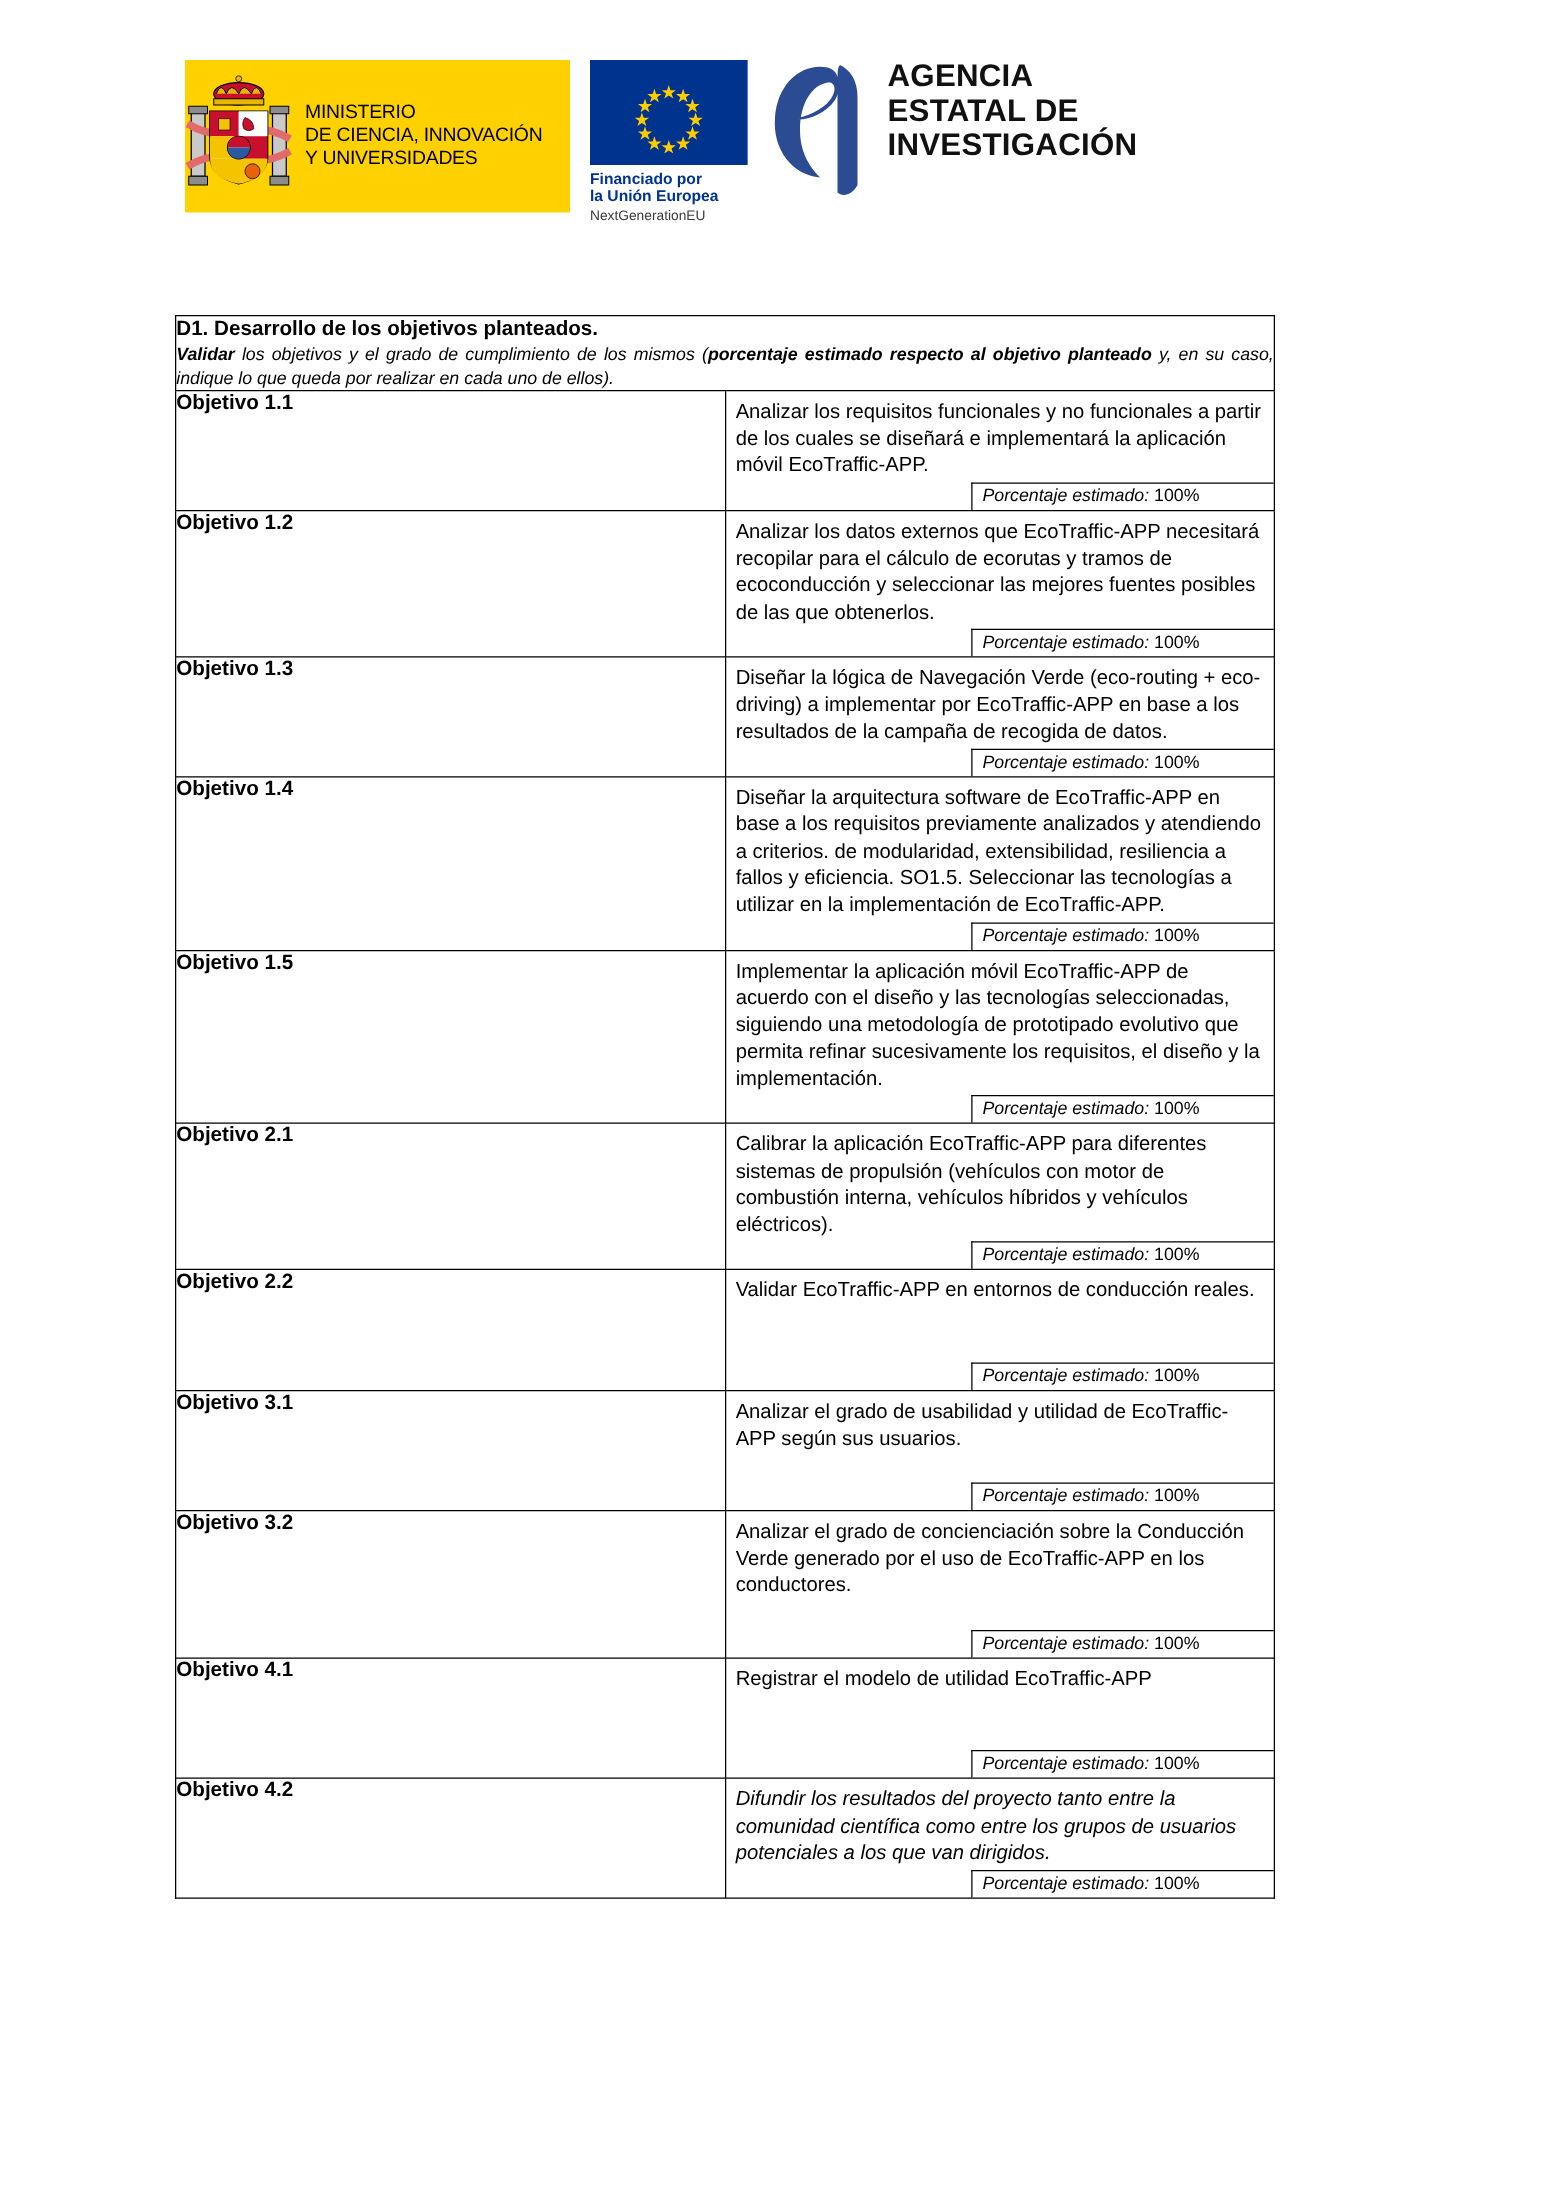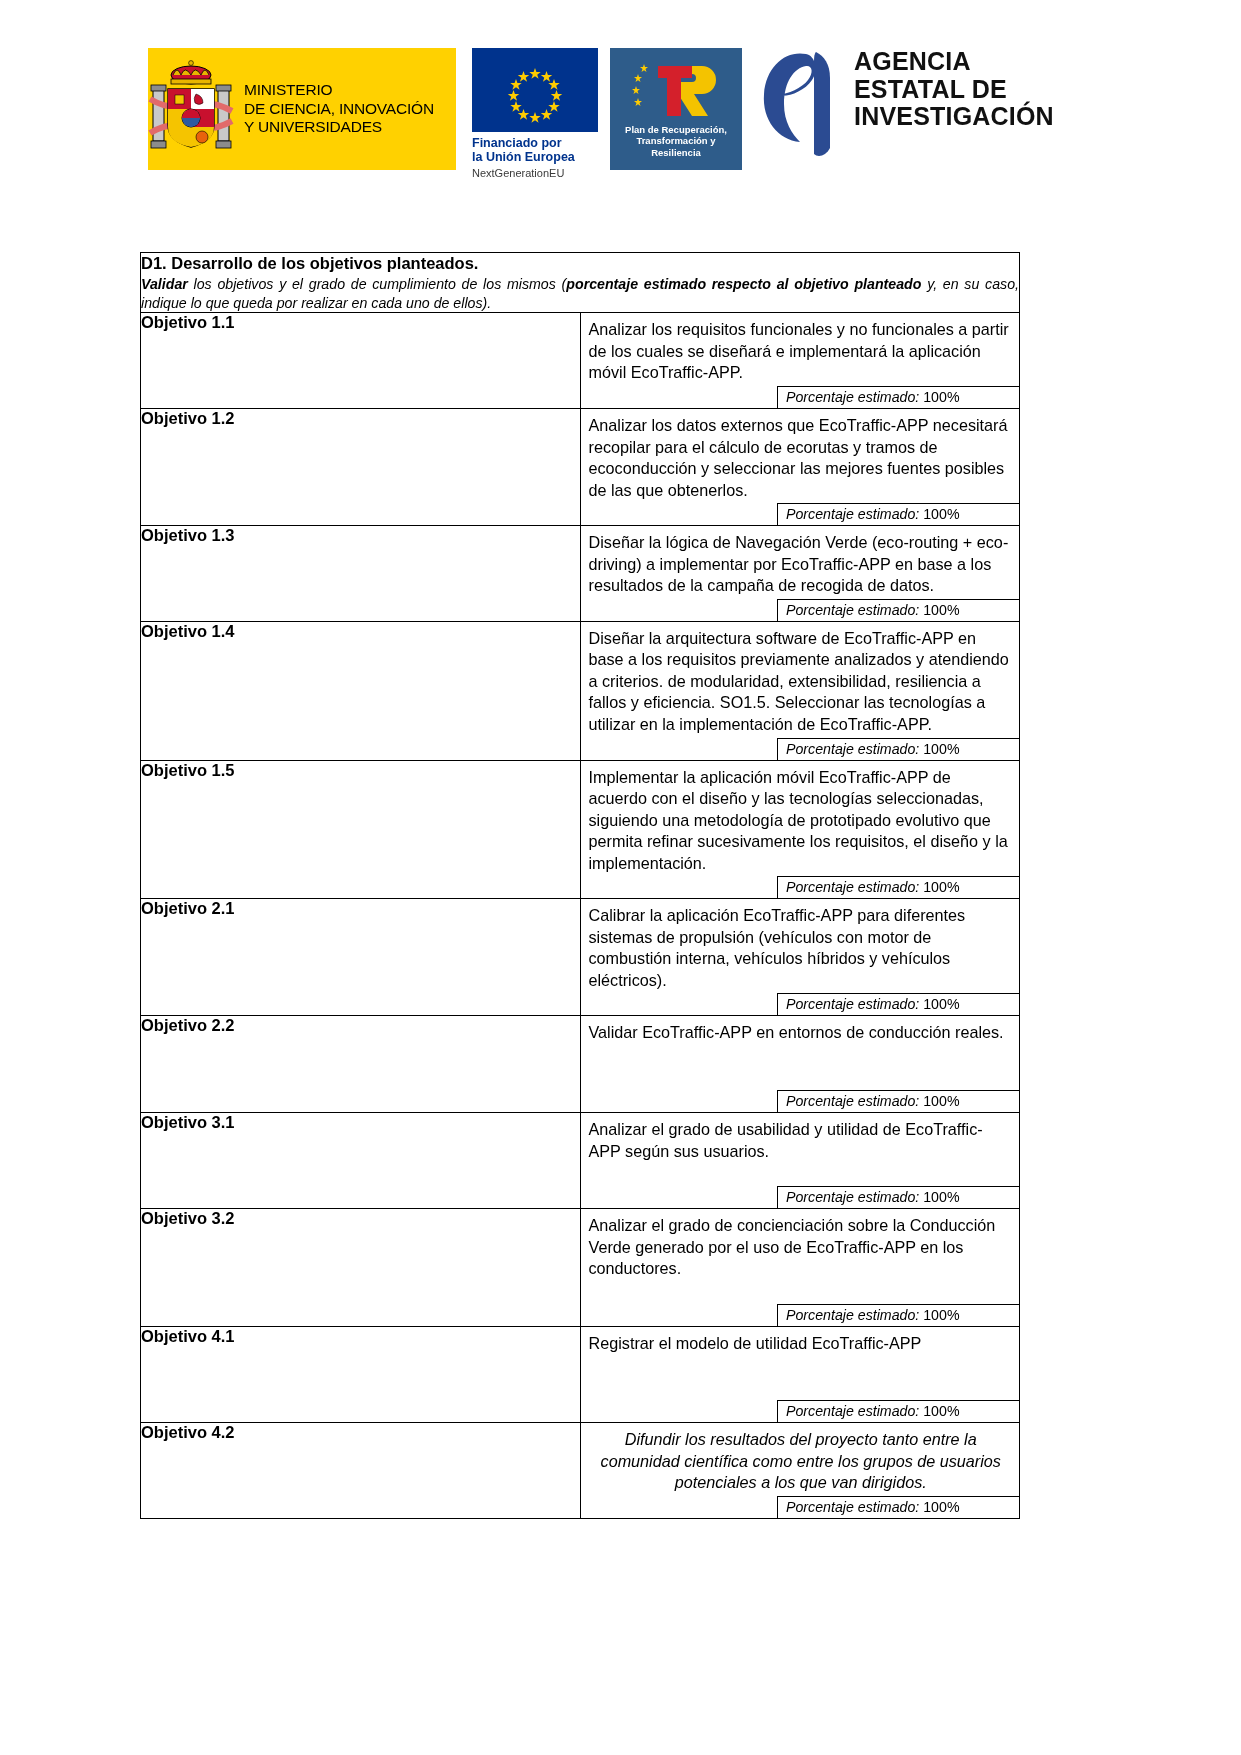--- a/index.html
+++ b/index.html
@@ -168,21 +168,21 @@
   }
   .obj-body {
     padding: 0;
     position: relative;
   }
   .obj-text {
     font-size: 16.2px;
     line-height: 1.33;
     padding: 6px 6px 0 8px;
   }
-  .obj-text.italic { font-style: italic; text-align: center; }
+  .obj-text.italic { font-style: italic; }
 
   .pct-row {
     display: flex;
     justify-content: flex-end;
     margin-top: 2px;
   }
   .pct-box {
     border: 1px solid #000000;
     border-right: none;
     border-bottom: none;
@@ -274,39 +274,20 @@
           </g>
         </svg>
       </div>
       <div class="eu-caption">
         <div>Financiado por</div>
         <div>la Unión Europea</div>
         <div class="eu-sub">NextGenerationEU</div>
       </div>
     </div>
 
-    <div class="logo-prtr">
-      <svg class="prtr-mark" viewBox="0 0 96 58" xmlns="http://www.w3.org/2000/svg">
-        <g fill="#FFCC00">
-          <polygon points="16,4 17,7 20,7 17.5,9 18.5,12 16,10.2 13.5,12 14.5,9 12,7 15,7"></polygon>
-          <polygon points="10,14 11,17 14,17 11.5,19 12.5,22 10,20.2 7.5,22 8.5,19 6,17 9,17"></polygon>
-          <polygon points="8,26 9,29 12,29 9.5,31 10.5,34 8,32.2 5.5,34 6.5,31 4,29 7,29"></polygon>
-          <polygon points="10,38 11,41 14,41 11.5,43 12.5,46 10,44.2 7.5,46 8.5,43 6,41 9,41"></polygon>
-        </g>
-
-        <path d="M52 6 h22 a14 14 0 0 1 0 28 h-8 l14 22 h-16 l-14 -22 v-12 h14 a4 4 0 0 0 0 -8 h-12 z" fill="#F4C300"></path>
-
-        <path d="M30 6 h34 v12 h-11 v38 h-14 v-38 h-9 z" fill="#D4202B"></path>
-      </svg>
-      <div class="prtr-caption">
-        <div>Plan de Recuperación,</div>
-        <div>Transformación y</div>
-        <div>Resiliencia</div>
-      </div>
-    </div>
 
     <div class="logo-aei">
       <svg class="aei-mark" viewBox="0 0 86 112" xmlns="http://www.w3.org/2000/svg">
         <path d="M50 6 C30 2 10 18 8 46 C6 72 22 92 44 94 C36 86 28 74 28 56 C28 34 38 20 50 18 C56 17 58 24 52 32 C46 40 32 46 22 47 C30 50 48 44 56 32 C62 23 60 8 50 6 Z" fill="#2B4B92"></path>
         <path d="M60 4 C68 8 74 16 74 30 L74 100 C70 108 62 110 58 106 L58 18 C58 10 58 6 60 4 Z" fill="#2B4B92"></path>
       </svg>
       <div class="aei-text">
         <div>AGENCIA</div>
         <div>ESTATAL DE</div>
         <div>INVESTIGACIÓN</div>

